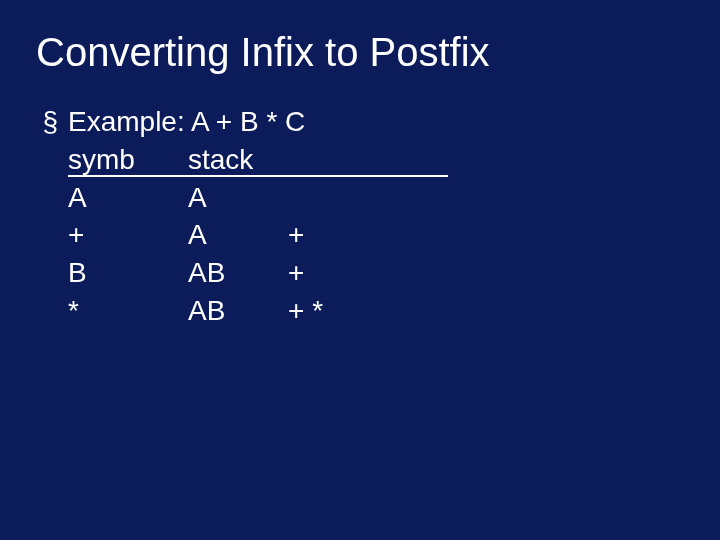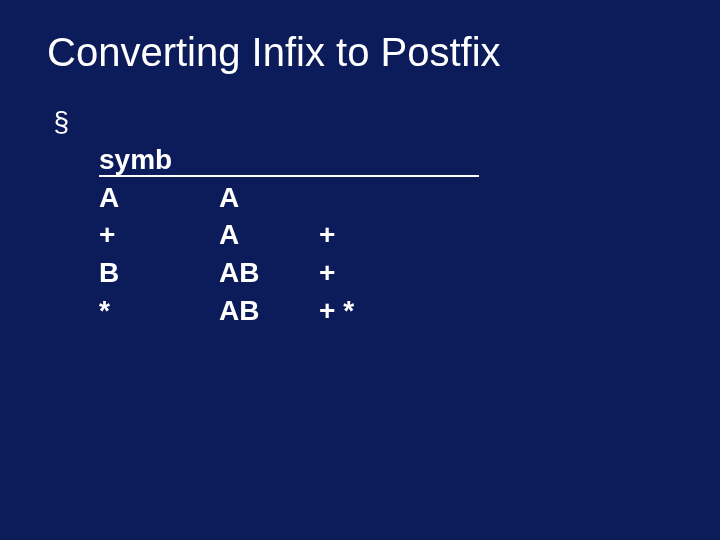--- a/index.html
+++ b/index.html
@@ -9,21 +9,21 @@
     height: 540px;
     background: #0c1c5a;
     font-family: Arial, Helvetica, sans-serif;
     color: #ffffff;
     overflow: hidden;
   }
   .slide {
     width: 720px;
     height: 428px;
     box-sizing: border-box;
-    padding: 30px 40px 40px 47px;
+    padding: 30px 40px 40px 36px;
   }
   .title {
     font-size: 40px;
     font-weight: 400;
     margin: 0 0 28px 0;
   }
   .body {
     font-size: 28px;
     line-height: 1.35;
   }
@@ -32,22 +32,21 @@
     align-items: flex-start;
   }
   .bullet {
     width: 32px;
     flex: 0 0 32px;
     text-align: right;
     padding-right: 10px;
     box-sizing: border-box;
   }
   .indent {
-    margin-left: 52px;
-    font-weight: bold;
+    margin-left: 32px;
   }
   .header-row {
     position: relative;
   }
   .header-cells {
     display: flex;
   }
   .underline {
     position: absolute;
     left: 0;
@@ -68,27 +67,29 @@
 <body>
 
 <div class="slide">
 
   <h1 class="title">Converting Infix to Postfix</h1>
 
   <div class="body">
 
     <div class="bullet-row">
       <span class="bullet">§</span>
+      <span>Example: A + B * C</span>
     </div>
 
     <div class="indent">
 
       <div class="header-row">
         <div class="header-cells">
           <span class="col-symb">symb</span>
+          <span class="col-stack">stack</span>
         </div>
         <div class="underline"></div>
       </div>
 
       <div class="data-row">
         <span class="col-symb">A</span>
         <span class="col-postfix">A</span>
         <span class="col-stack"></span>
       </div>
       <div class="data-row">

